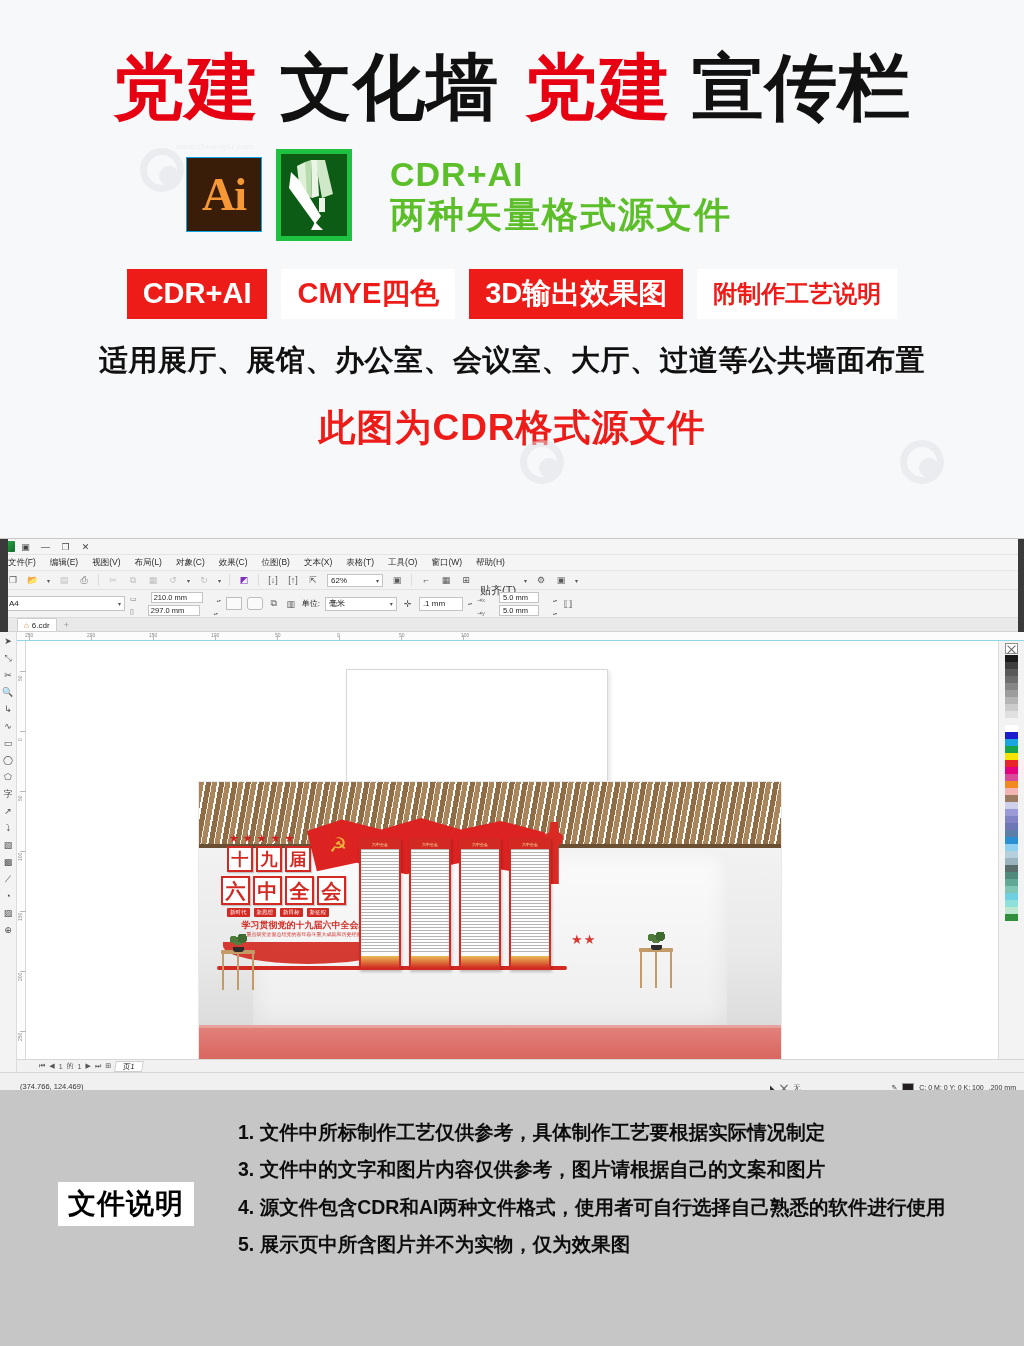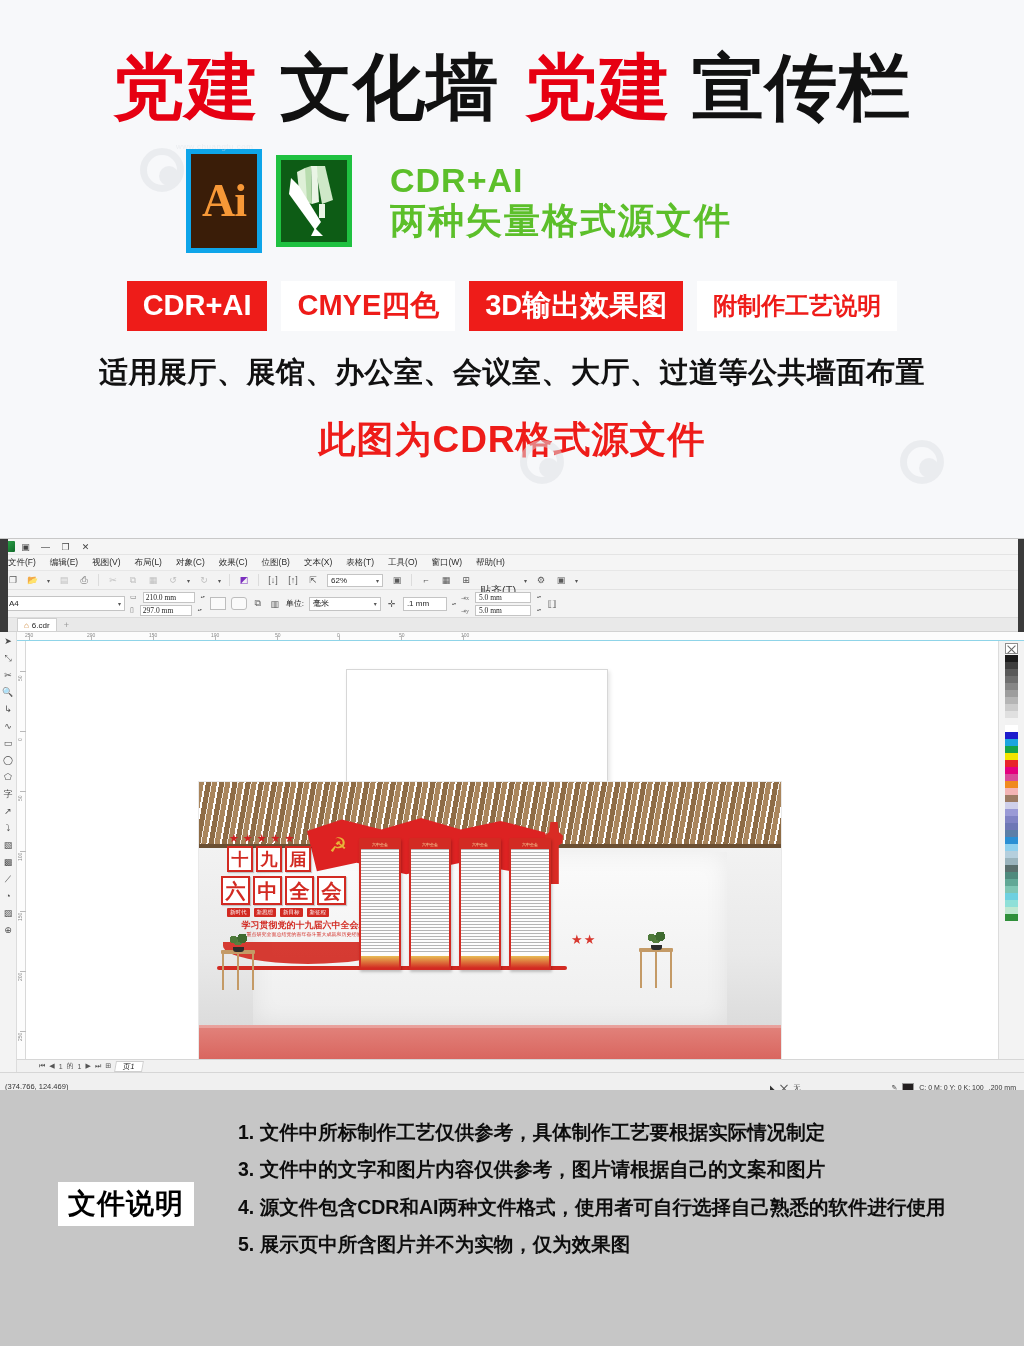--- a/index.html
+++ b/index.html
@@ -25,22 +25,22 @@
   }
   .hero-title .red { color: #e60012; }
   .hero-title .blk { color: #111111; margin-left: 21px; }
   .hero-gap { display: inline-block; width: 26px; }
 
   .fmt-row {
     display: flex; align-items: center;
     padding-left: 186px; margin-top: 20px;
   }
   .ai-badge {
-    width: 76px; height: 104px;
-    background: #3a1d08; border: 5px solid #0ea5e9;
+    width: 76px; height: 75px;
+    background: #3a1d08; border: 1px solid #0ea5e9;
     display: flex; align-items: center; justify-content: center;
     color: #f79837; font-size: 46px; font-weight: bold;
     font-family: "Liberation Serif", serif;
     letter-spacing: -1px;
   }
   .cdr-badge {
     width: 76px; height: 92px; margin-left: 14px;
     background: #0d5c15; border: 5px solid #1fc140;
     position: relative; overflow: hidden;
   }
@@ -144,41 +144,41 @@
     background: #f3f3f3; padding-left: 5px; gap: 5px;
     border-bottom: 1px solid #dcdcdc;
   }
   .pdrop {
     width: 120px; height: 15px; background: #fff; border: 1px solid #c4c4c4;
     display: flex; align-items: center; justify-content: space-between;
     padding: 0 3px; font-size: 8px;
   }
   .dimcol { display: flex; flex-direction: column; gap: 2px; }
   .dimfield {
-    display: flex; align-items: center; gap: 6px; font-family: Liberation Serif, serif;
+    display: flex; align-items: flex-end; gap: 14px;
   }
   .dimbox {
     width: 52px; height: 11px; background: #fff; border: 1px solid #c4c4c4;
     font-size: 7.5px; display: flex; align-items: center; padding-left: 2px;
   }
   .minibox {
     width: 16px; height: 13px; border: 1px solid #bdbdbd; background: #fafafa;
   }
   .minibox.r { border-radius: 3px; }
   .unitlbl { font-size: 8px; }
   .unitdrop {
     width: 72px; height: 14px; background: #fff; border: 1px solid #c4c4c4;
     display: flex; align-items: center; justify-content: space-between;
     padding: 0 3px; font-size: 8px;
   }
   .numbox {
     width: 44px; height: 14px; background: #fff; border: 1px solid #c4c4c4;
     font-size: 8px; display: flex; align-items: center; padding-left: 3px;
   }
-  .numbox.sm { width: 56px; height: 11px; font-size: 7.5px; }
+  .numbox.sm { width: 40px; height: 11px; font-size: 7.5px; }
   .spin { display: flex; flex-direction: column; font-size: 4px; color: #666; line-height: 1; }
 
   .doctabbar {
     height: 14px; display: flex; align-items: center;
     background: #e9e9e9; padding-left: 17px; gap: 4px;
     border-bottom: 1px solid #d2d2d2;
   }
   .doctab {
     display: flex; align-items: center; gap: 3px;
     background: #fff; border: 1px solid #cfcfcf; border-bottom: none;
@@ -395,21 +395,21 @@
   .pagebar .ptab {
     background: #fff; border: 1px solid #cfcfcf; font-size: 7.5px;
     padding: 0 7px; height: 11px; line-height: 10px;
     transform: skewX(-10deg);
   }
 
   .statusbar {
     height: 28px; background: #f0f0f0; border-top: 1px solid #d6d6d6;
     display: flex; align-items: center; position: relative;
   }
-  .coord { font-size: 7.5px; color: #333; padding-left: 5px; }
+  .coord { font-size: 7.5px; color: #333; padding-left: 20px; }
   .st-right {
     position: absolute; right: 8px; top: 10px;
     display: flex; align-items: center; gap: 5px; font-size: 7px; color: #333;
   }
   .swatch-k { width: 12px; height: 9px; background: #231f20; border: 1px solid #999; }
   .st-mid {
     position: absolute; left: 770px; top: 10px;
     display: flex; align-items: center; gap: 4px; font-size: 7px; color: #333;
   }
   .nofill { position: relative; width: 10px; height: 10px; }

